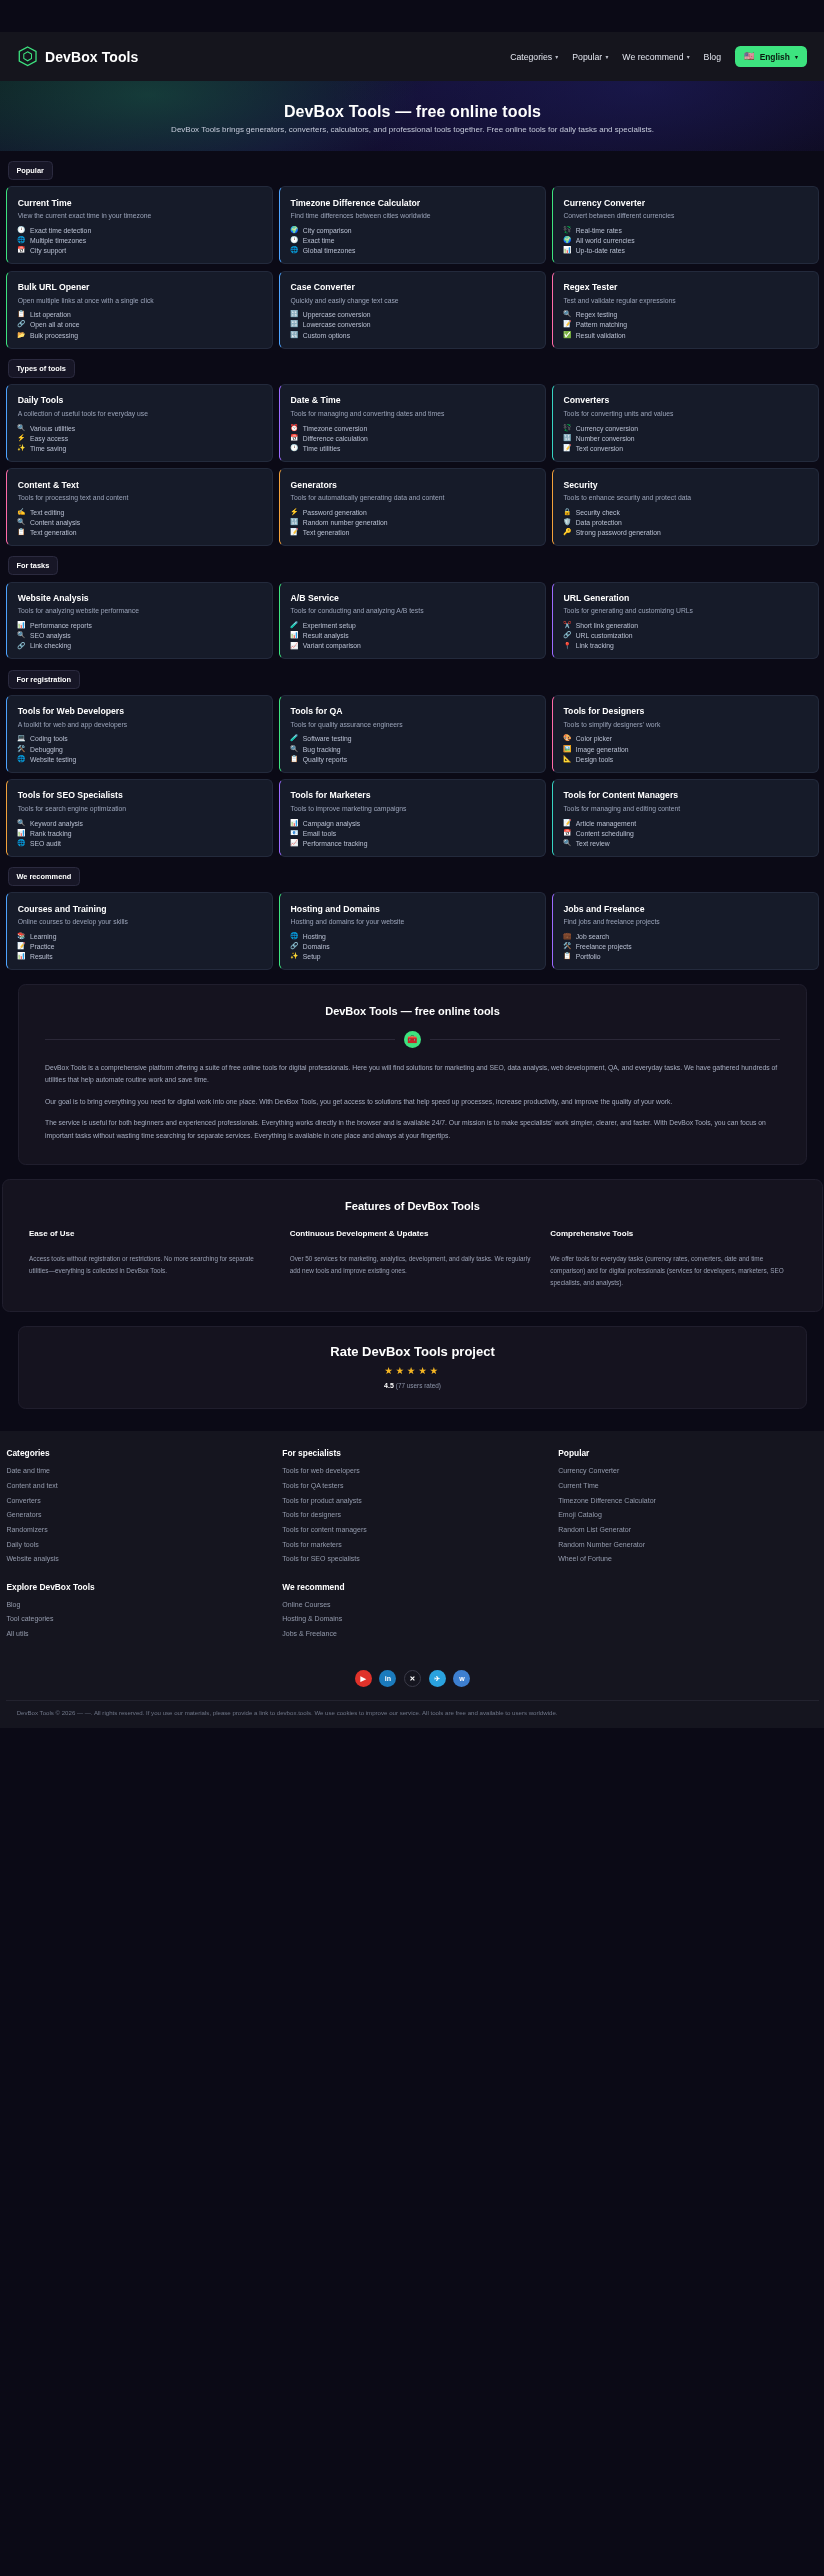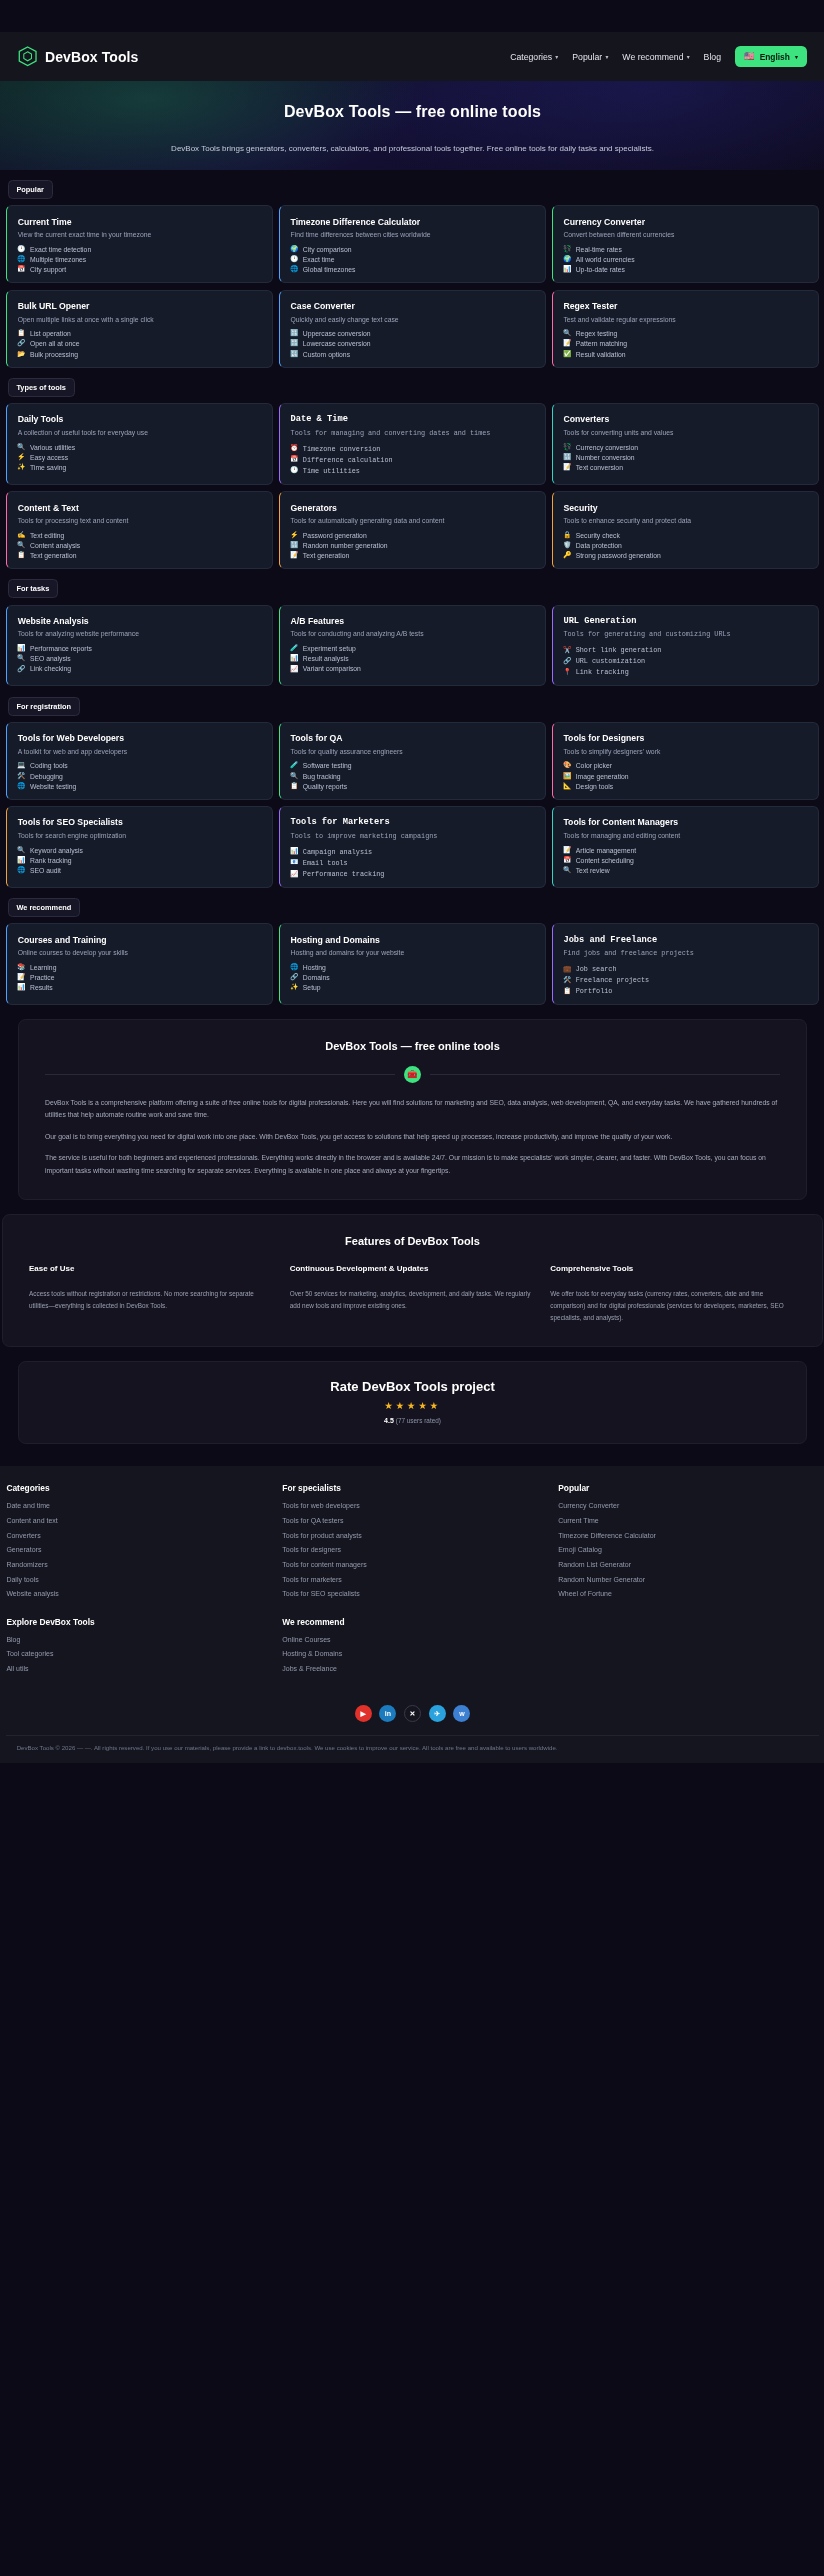--- a/index.html
+++ b/index.html
@@ -49,21 +49,21 @@
   
   .hero {
     background:
       radial-gradient(387px 142px at 18% 20%, rgba(25,90,70,.55), transparent 70%),
       radial-gradient(451px 168px at 78% 10%, rgba(30,30,95,.55), transparent 70%),
       linear-gradient(160deg, #0e1a22 0%, #141036 45%, #0d0a1d 100%);
     padding: 22px 0 17px;
     text-align: center;
   }
   .hero h1 { font-size: 16px; font-weight: bold; color: #fff; letter-spacing: 0.1px; }
-  .hero p { margin-top: 23px; font-size: 8px; color: #c6cbdb; }
+  .hero p { margin-top: 4px; font-size: 8px; color: #c6cbdb; }
 
   
   .wrap { width: 825px; padding: 0 6.4px; }
   .section { padding-top: 3.9px; }
   .pill {
     display: inline-block;
     background: #171626;
     border: 0.6px solid #2b2a3f;
     border-radius: 4.5px;
     font-size: 7.4px;
@@ -75,21 +75,21 @@
   .grid3 { display: grid; grid-template-columns: repeat(3, 1fr); gap: 6.4px; }
   .card {
     background: #161b29;
     border: 0.6px solid #232a3c;
     border-radius: 5.8px;
     padding: 10.3px 10.3px 9px;
     min-height: 62px;
   }
   .card.accent-green  { border-left: 1.9px solid #3de37f; }
   .card.accent-blue   { border-left: 1.9px solid #4da3ff; }
-  .card.accent-purple { border-left: 1.9px solid #9b6bff; font-family: Liberation Mono, monospace; }
+  .card.accent-purple { border-left: 1.9px solid #9b6bff; }
   .card.accent-orange { border-left: 1.9px solid #f2a13b; }
   .card.accent-pink   { border-left: 1.9px solid #ff6ba8; }
   .card.accent-teal   { border-left: 1.9px solid #36d3c2; }
   .card-title { font-size: 8.7px; font-weight: bold; color: #ffffff; }
   .card-desc { margin-top: 4.5px; font-size: 6.8px; color: #9aa3b8; }
   .feat-list { margin-top: 7.7px; display: flex; flex-direction: column; gap: 3.2px; }
   .feat { display: flex; align-items: center; gap: 3.9px; font-size: 6.8px; color: #b9c0d2; }
   .feat-ico { font-size: 6.8px; line-height: 1; width: 8.4px; text-align: center; }
 
   
@@ -430,21 +430,21 @@
               <span class="feat-ico">🔍</span>
               <span>SEO analysis</span>
             </div>
             <div class="feat">
               <span class="feat-ico">🔗</span>
               <span>Link checking</span>
             </div>
           </div>
         </div>
         <div class="card accent-green">
-          <div class="card-title">A/B Features</div>
+          <div class="card-title">A/B Service</div>
           <div class="card-desc">Tools for conducting and analyzing A/B tests</div>
           <div class="feat-list">
             <div class="feat">
               <span class="feat-ico">🧪</span>
               <span>Experiment setup</span>
             </div>
             <div class="feat">
               <span class="feat-ico">📊</span>
               <span>Result analysis</span>
             </div>

